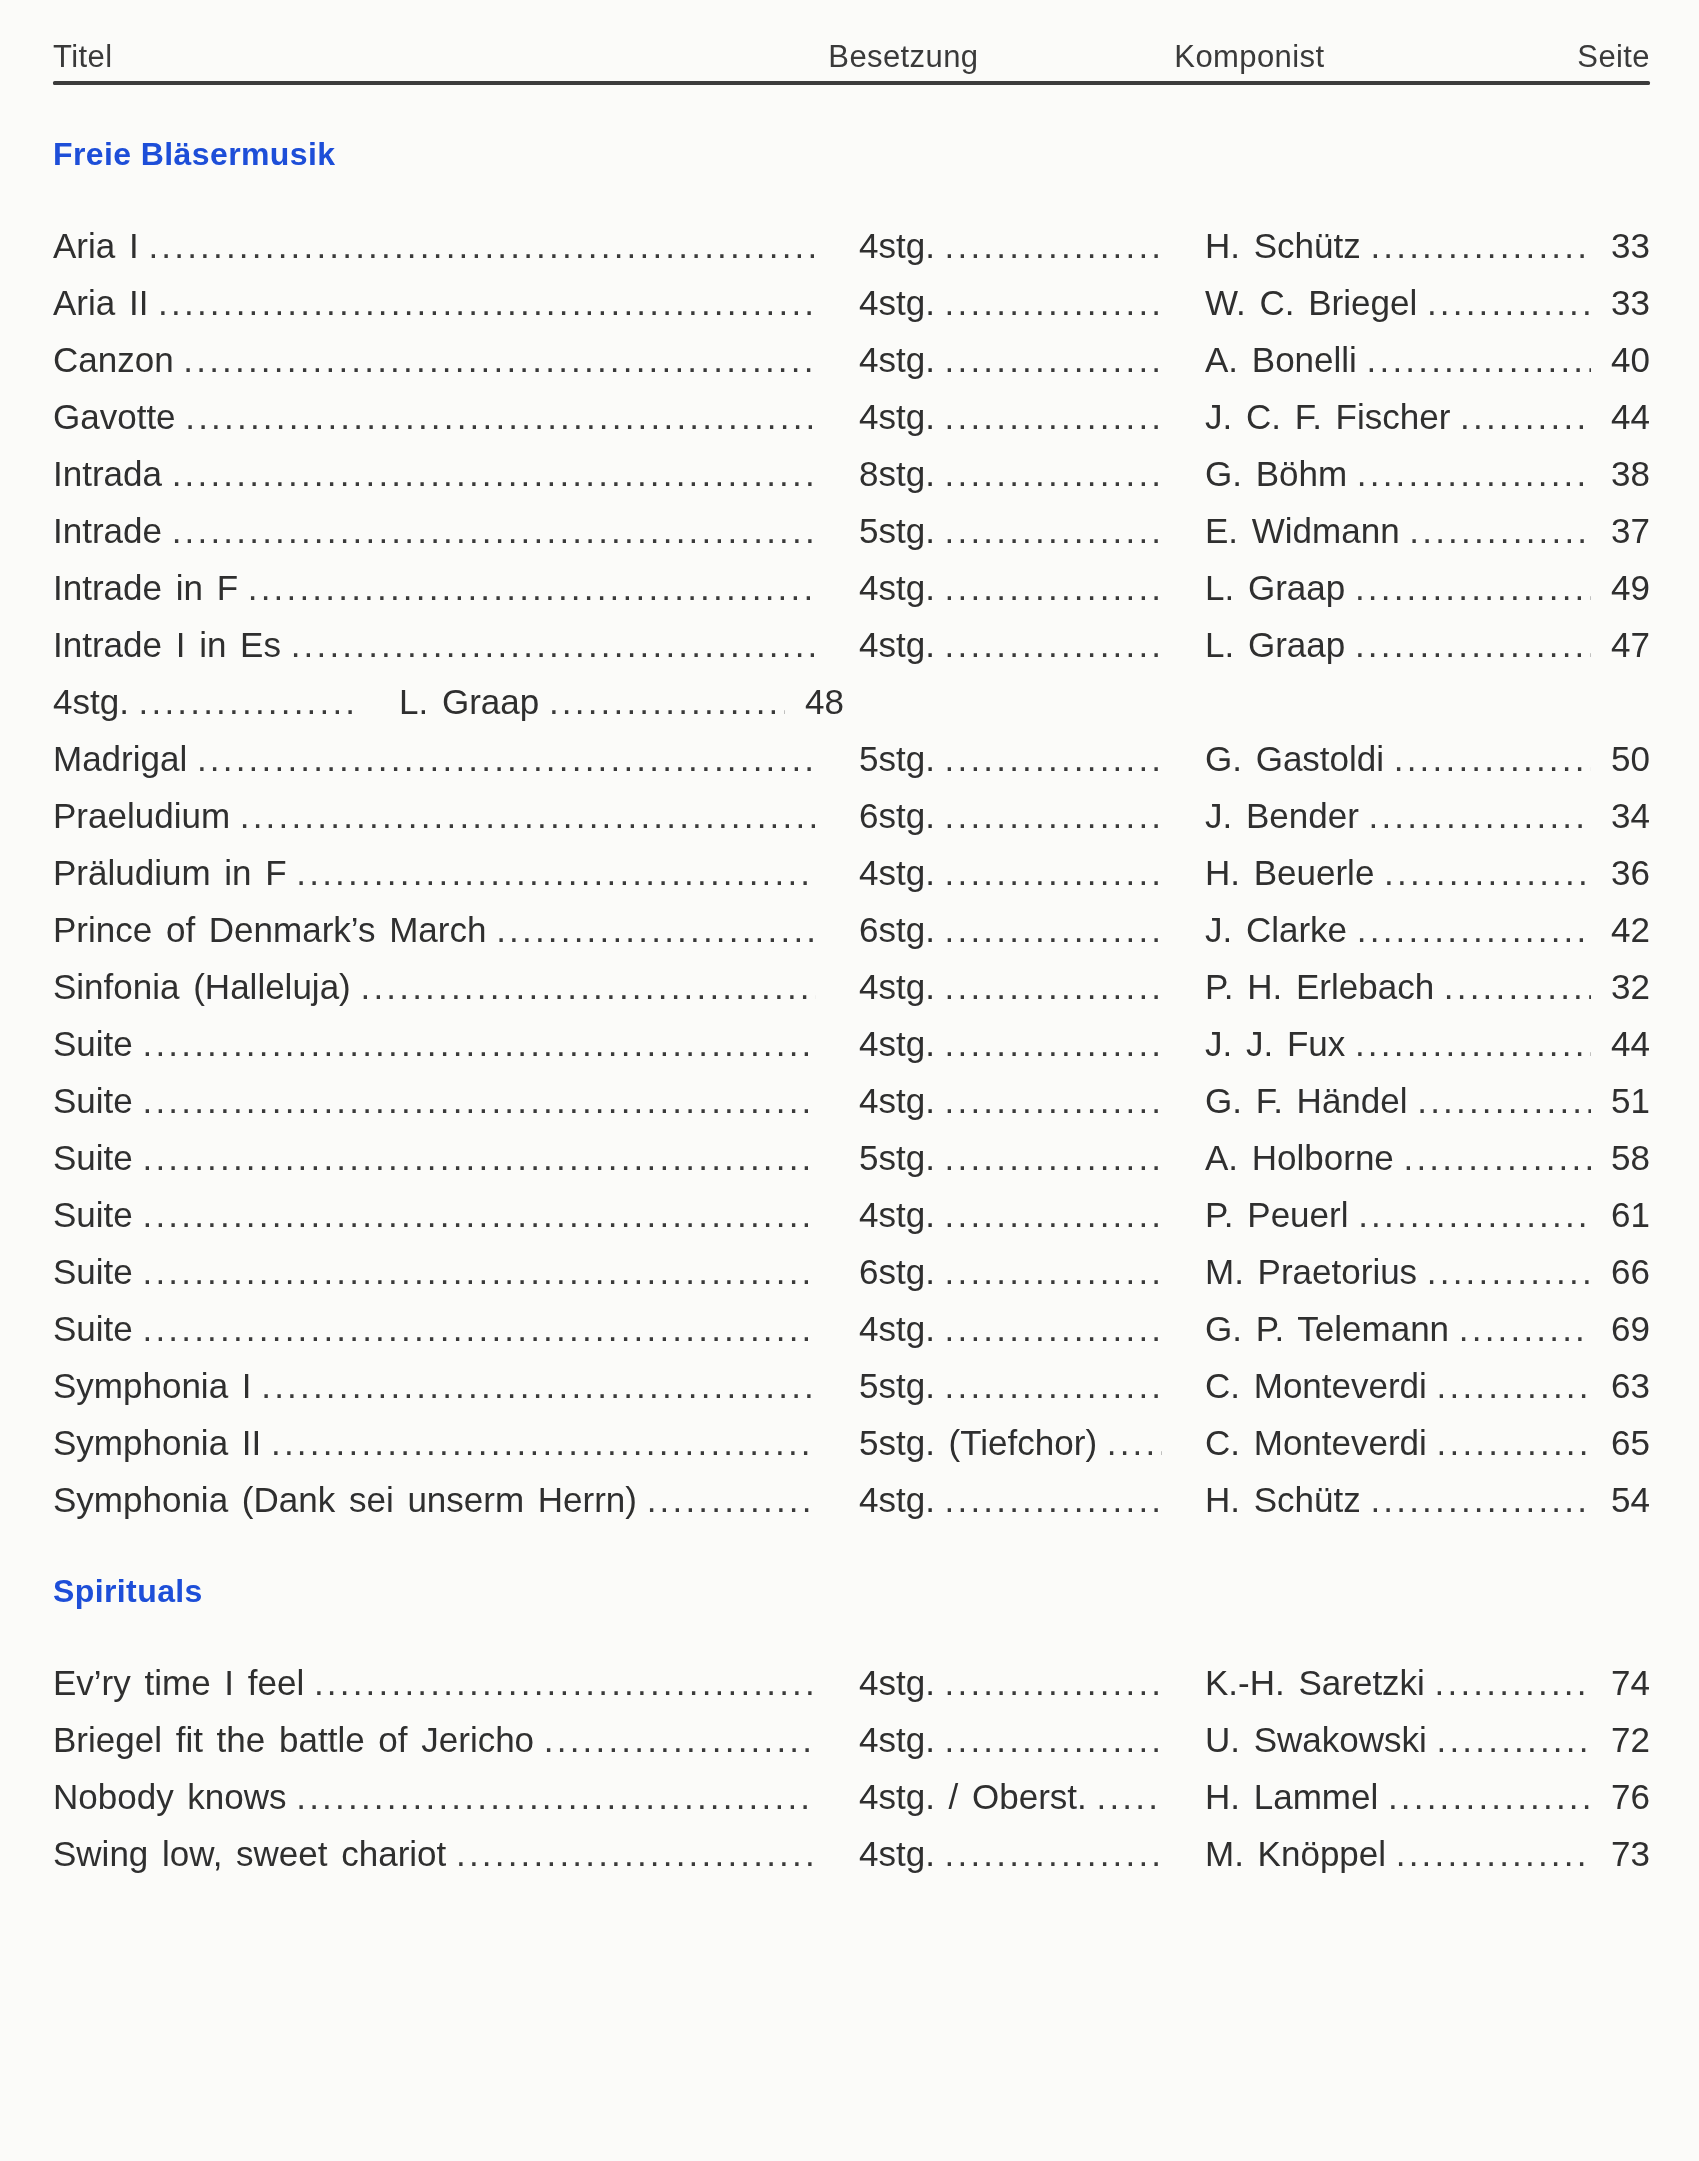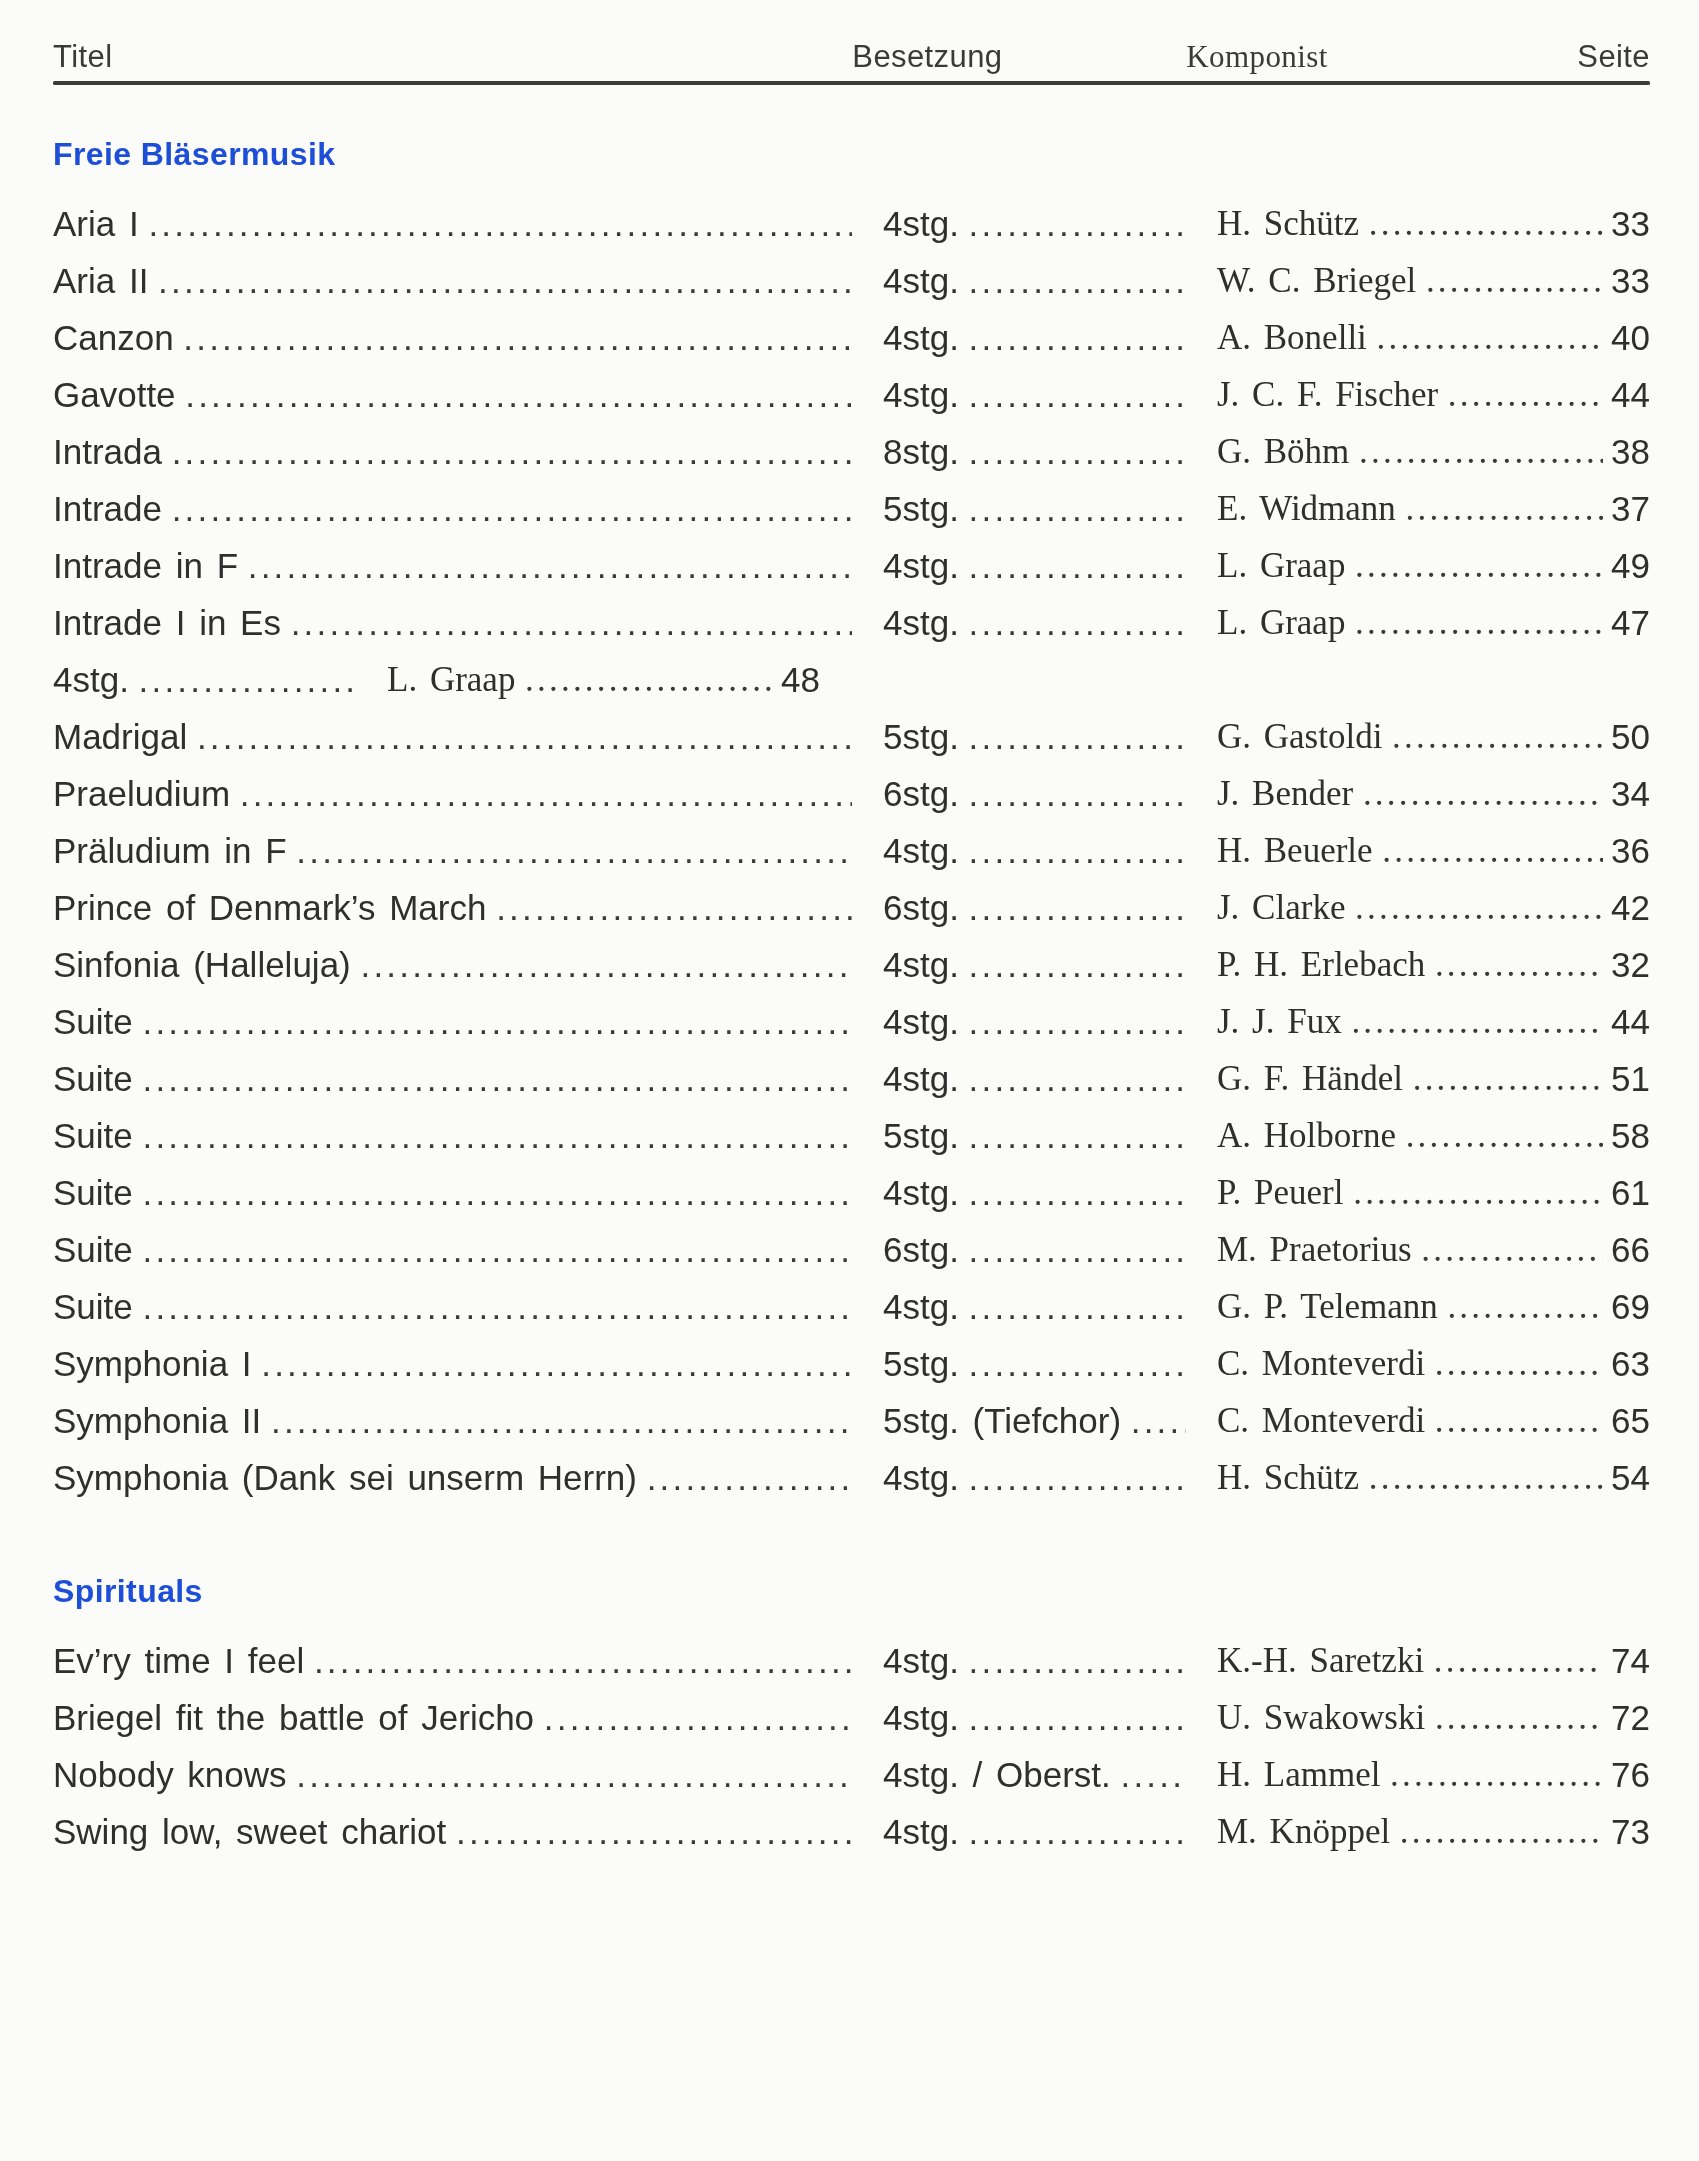--- a/index.html
+++ b/index.html
@@ -13,24 +13,24 @@
     height: 2161px;
     background: var(--paper, #fbfbf9);
     color: var(--ink, #2f2f2f);
     font-family: "Liberation Sans", "DejaVu Sans", sans-serif;
     overflow: hidden;
     box-sizing: border-box;
     padding: 41px 50px 0 53px;
   }
 
   
-  .cols { display: flex; align-items: flex-start; }
+  .cols { display: flex; align-items: flex-end; gap: 12px; }
   .col-t { flex: 1 1 auto; min-width: 0; display: flex; align-items: baseline; }
   .col-b { flex: 0 0 334px; display: flex; align-items: baseline; min-width: 0; }
-  .col-k { flex: 0 0 391px; display: flex; align-items: baseline; min-width: 0; font-family: Liberation Serif, serif; }
+  .col-k { flex: 0 0 391px; display: flex; align-items: baseline; min-width: 0; }
   .col-p { flex: 0 0 42px; text-align: right; white-space: nowrap; }
 
   
   .toc-header {
     font-size: 31px;
     line-height: 1;
     color: #3a3a3a;
     letter-spacing: 0.4px;
   }
   .rule {

